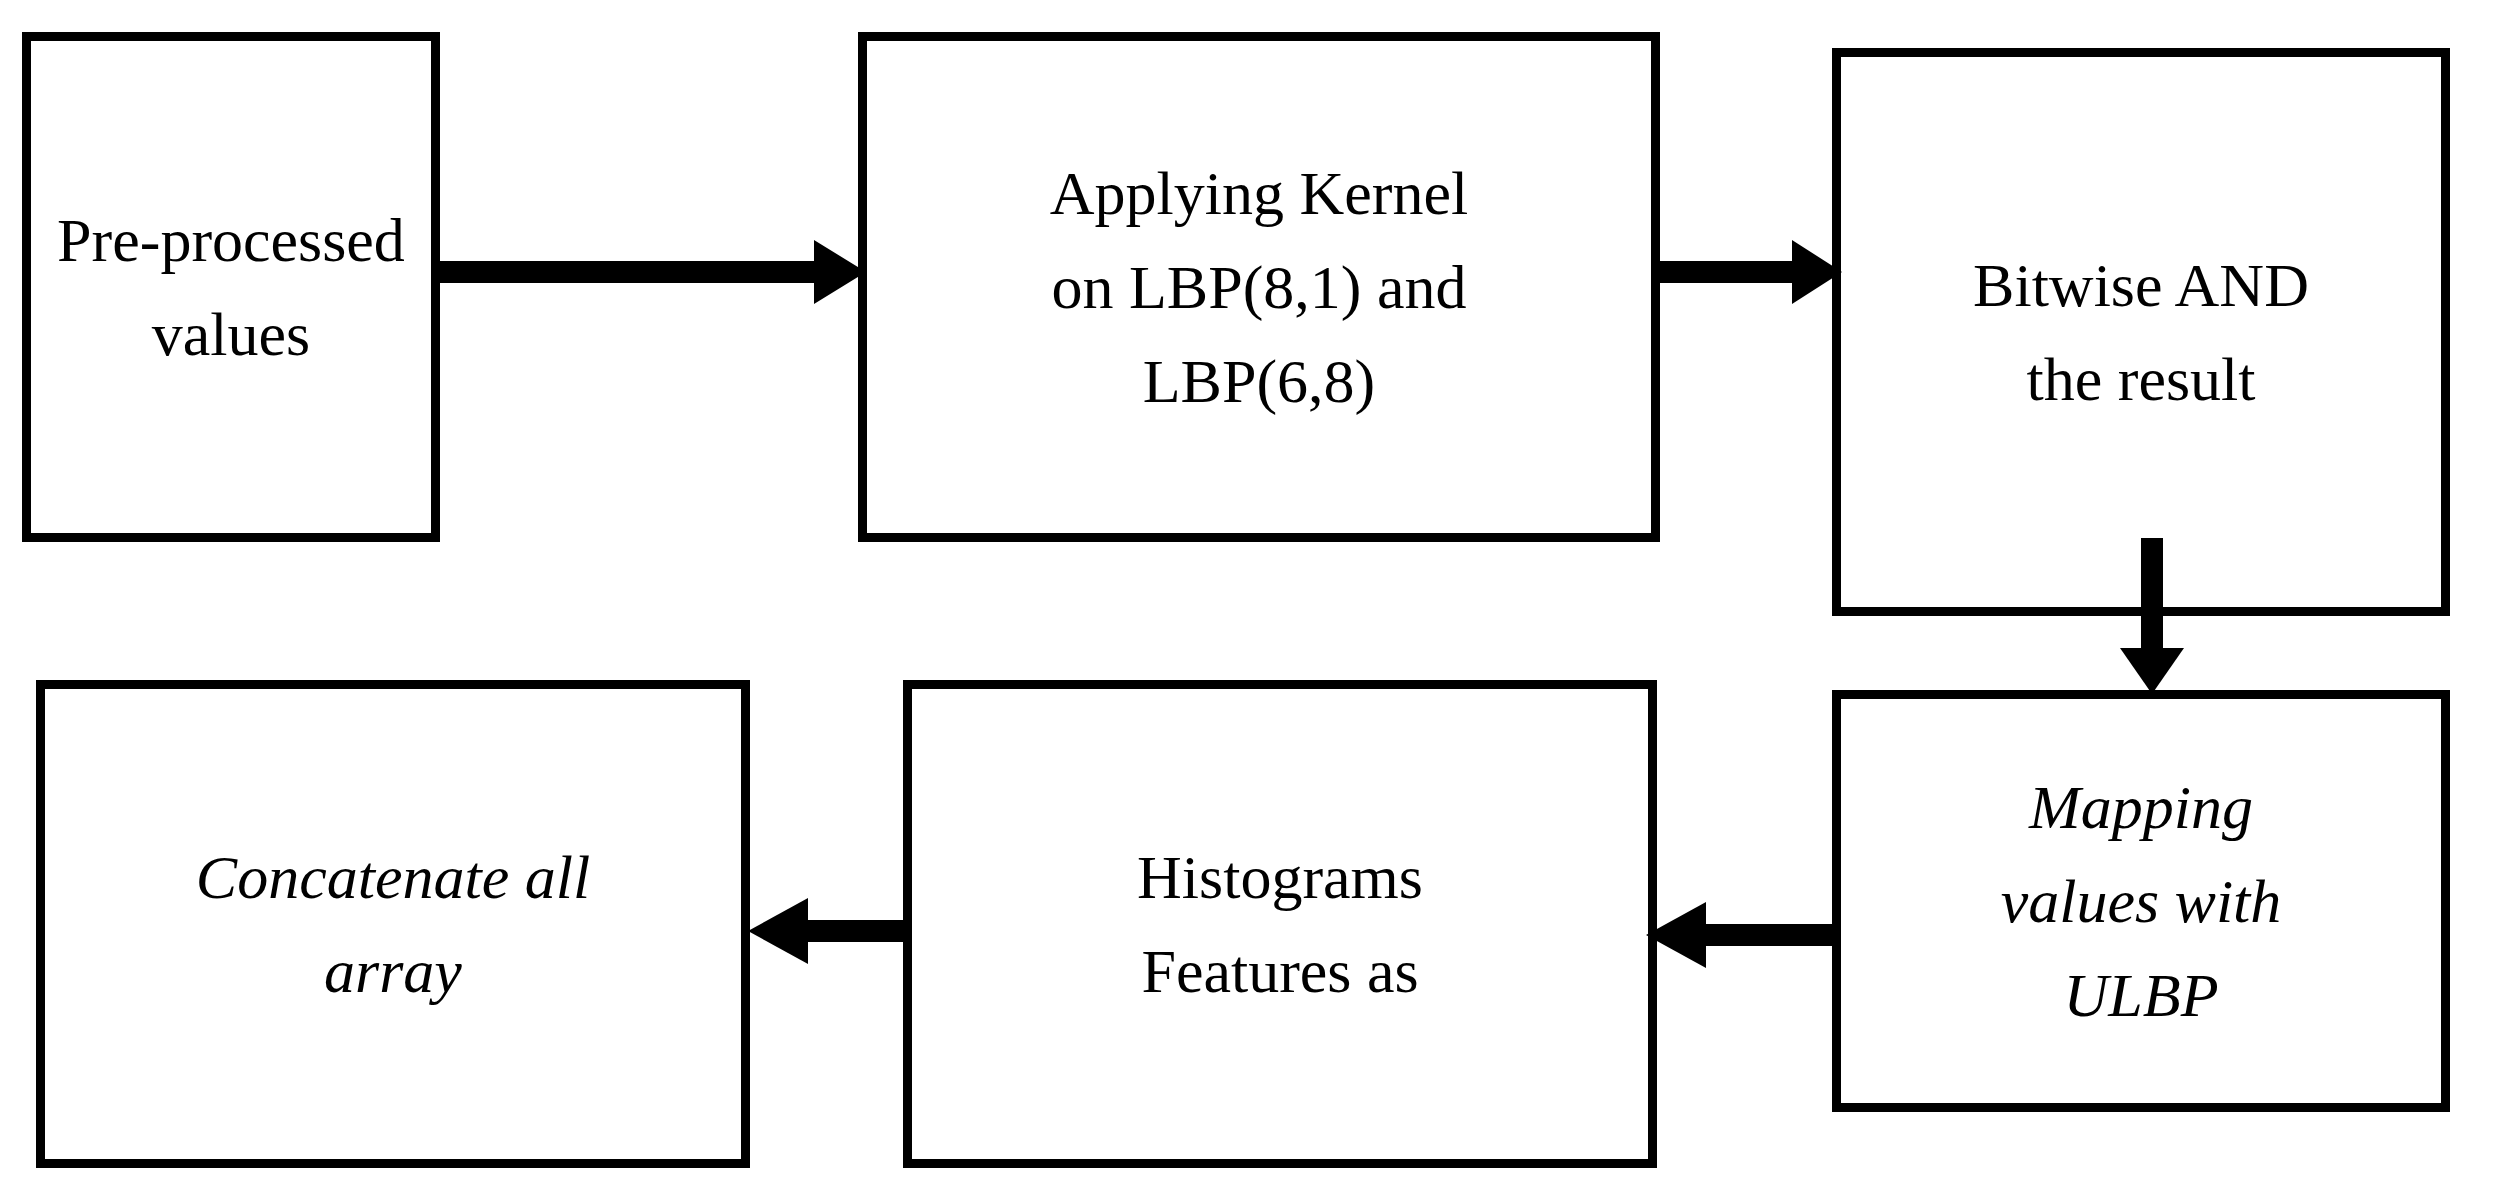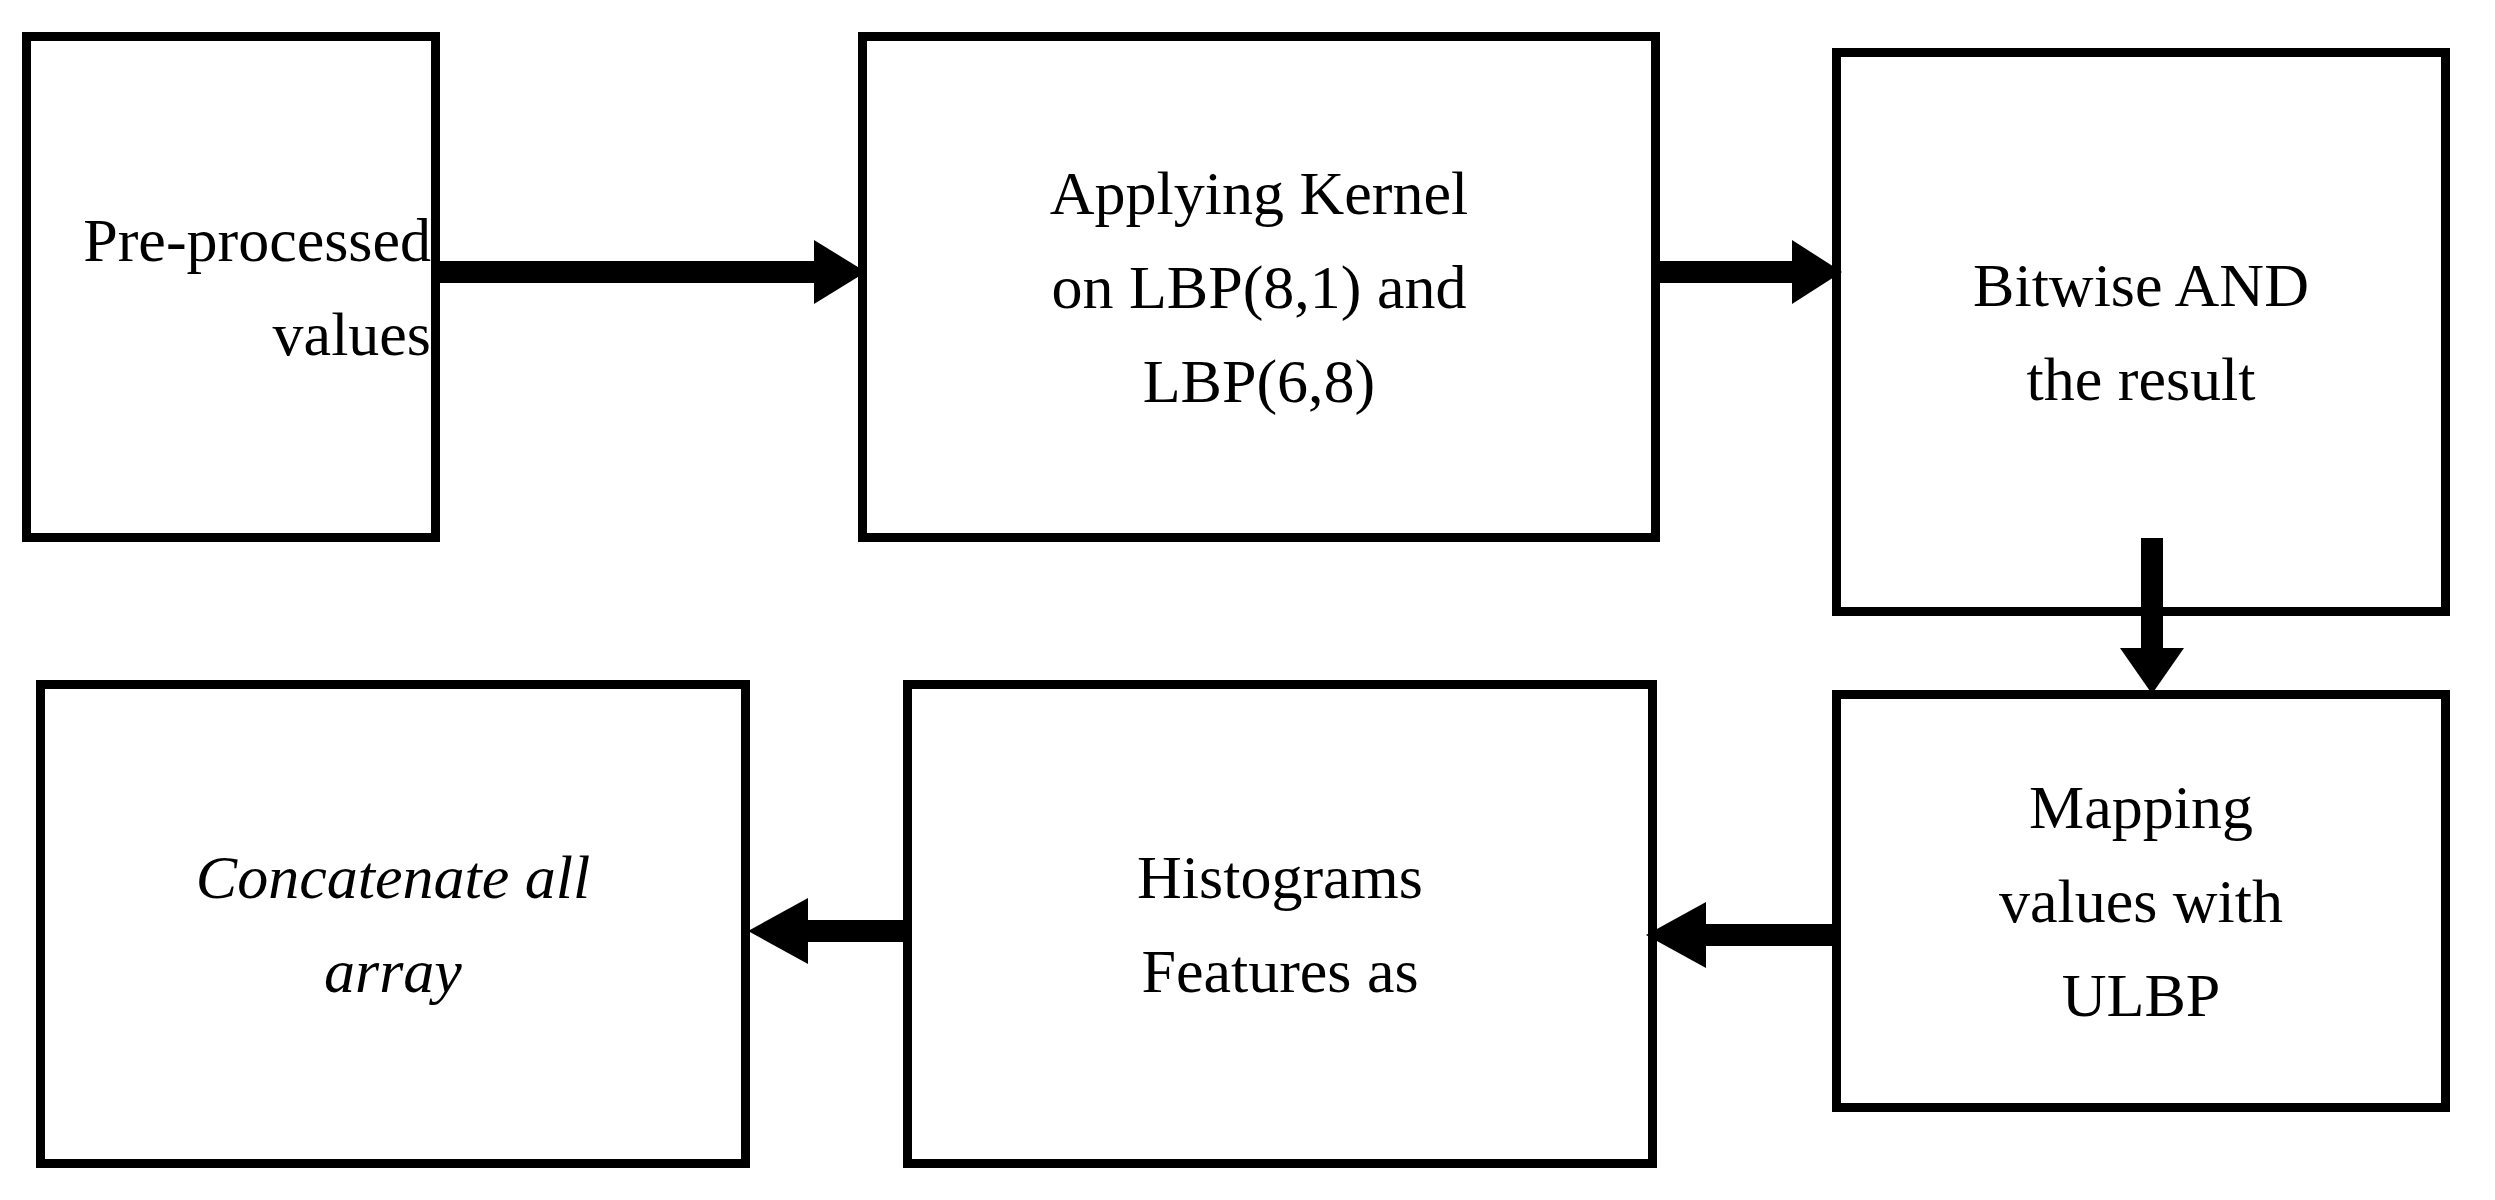--- a/index.html
+++ b/index.html
@@ -41,37 +41,37 @@
   .connector svg {
     display: block;
     overflow: visible;
   }
 </style>
 </head>
 <body>
 
 <div id="canvas">
 
-  <div class="node" style="left:22px; top:32px; width:418px; height:510px;align-items:flex-end;">
+  <div class="node" style="left:22px; top:32px; width:418px; height:510px;">
     <span class="line">Pre-processed</span>
     <span class="line">values</span>
   </div>
 
   <div class="node" style="left:858px; top:32px; width:802px; height:510px;align-items:center;">
     <span class="line">Applying Kernel</span>
     <span class="line">on LBP(8,1) and</span>
     <span class="line">LBP(6,8)</span>
   </div>
 
   <div class="node" style="left:1832px; top:48px; width:618px; height:568px;">
     <span class="line">Bitwise AND</span>
     <span class="line">the result</span>
   </div>
 
-  <div class="node" style="left:1832px; top:690px; width:618px; height:422px;">
+  <div class="node" style="left:1832px; top:690px; width:618px; height:422px;font-style:italic;">
     <span class="line">Mapping</span>
     <span class="line">values with</span>
     <span class="line">ULBP</span>
   </div>
 
   <div class="node" style="left:903px; top:680px; width:754px; height:488px;">
     <span class="line">Histograms</span>
     <span class="line">Features as</span>
   </div>
 

